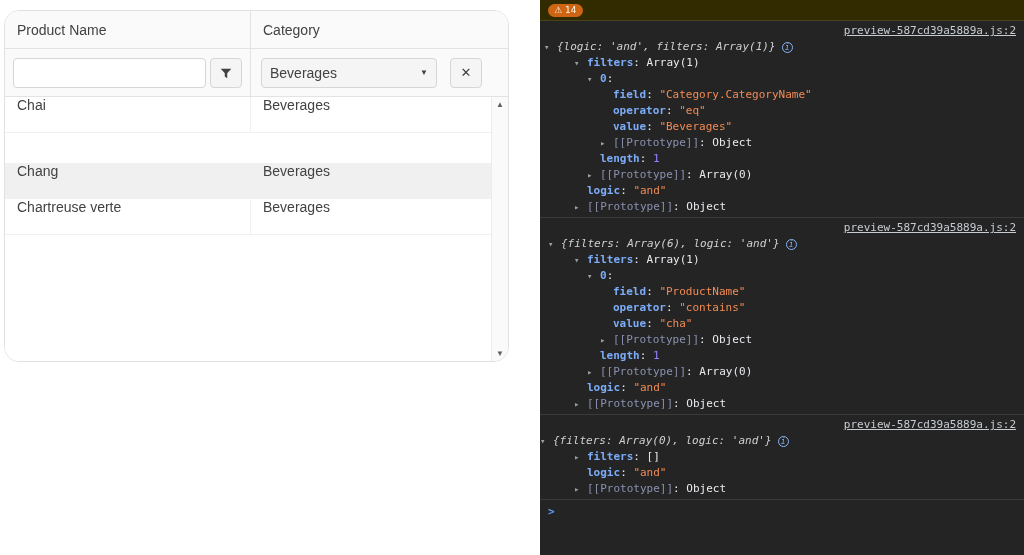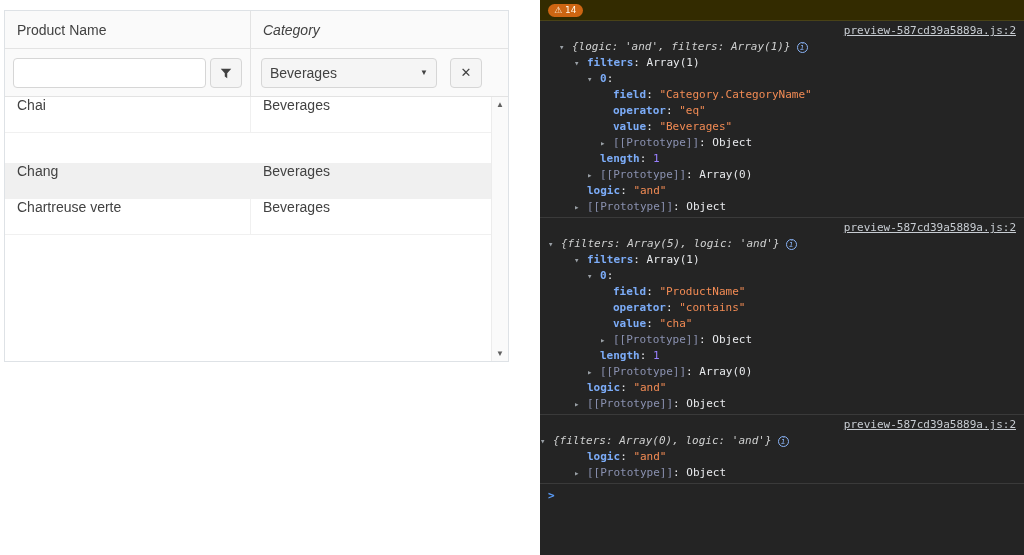--- a/index.html
+++ b/index.html
@@ -1,26 +1,26 @@
 <!DOCTYPE html>
 <html><head>
 <meta charset="utf-8">
 <style>
   * { margin:0; padding:0; box-sizing:border-box; }
   html,body { width:1024px; height:555px; background:#ffffff; overflow:hidden; position:relative;
               font-family:"Liberation Sans", sans-serif; }
 
   
   .grid-pane { position:absolute; left:4px; top:10px; width:505px; height:352px;
-               border:1px solid #dee2e6; border-radius:0; background:#fff;
+               border:1px solid #dee2e6; border-radius:15px; background:#fff;
                font-size:14px; color:#424242; overflow:hidden; }
   .g-header { display:flex; height:38px; background:#fafafa; border-bottom:1px solid #e3e3e3; }
   .g-th { display:flex; align-items:center; padding-left:12px; }
   .g-th.c1 { width:246px; border-right:1px solid #e3e3e3; }
-  .g-th.c2 { flex:1;font-style:italic; }
+  .g-th.c2 { flex:1; }
   .g-filter { display:flex; height:48px; background:#fafafa; border-bottom:1px solid #e3e3e3; }
   .g-fcell1 { width:246px; border-right:1px solid #e3e3e3; display:flex; align-items:center;
               gap:4px; padding:0 8px; }
   .f-input { flex:1; min-width:0; height:30px; border:1px solid #d6d6d6; border-radius:4px;
              padding:0 8px; font:inherit; color:#424242; background:#fff; }
   .g-fcell2 { flex:1; display:flex; align-items:center; gap:13px; padding:0 10px; }
   .icon-btn { width:32px; height:30px; flex:none; background:#f5f5f5; border:1px solid #d6d6d6;
               border-radius:4px; display:flex; align-items:center; justify-content:center;
               cursor:pointer; color:#424242; font-size:13px; }
   .dropdown { width:176px; height:30px; background:#f5f5f5; border:1px solid #d6d6d6;
@@ -136,49 +136,50 @@
   <div class="c-warning">
     <span class="warn-badge">
       <span>⚠</span>
       <span>14</span>
     </span>
   </div>
 
   <div>
       <div class="c-entry">
         <div class="c-linkrow"><span class="c-link">preview-587cd39a5889a.js:2</span></div>
-        <div class="c-row" style="padding-left: 19px;"><span class="arrow">▾</span><span class="preview">{logic: 'and', filters: Array(1)}</span><span class="info-icon">i</span></div>
+        <div class="c-row" style="padding-left: 4px;"><span class="arrow">▾</span><span class="preview">{logic: 'and', filters: Array(1)}</span><span class="info-icon">i</span></div>
         <div class="c-row" style="padding-left: 34px;"><span class="arrow">▾</span><span class="key">filters</span><span class="colon">: </span><span class="val-plain">Array(1)</span></div>
         <div class="c-row" style="padding-left: 47px;"><span class="arrow">▾</span><span class="key">0</span><span class="colon">: </span></div>
         <div class="c-row" style="padding-left: 73px;"><span class="key">field</span><span class="colon">: </span><span class="val-string">"Category.CategoryName"</span></div>
         <div class="c-row" style="padding-left: 73px;"><span class="key">operator</span><span class="colon">: </span><span class="val-string">"eq"</span></div>
         <div class="c-row" style="padding-left: 73px;"><span class="key">value</span><span class="colon">: </span><span class="val-string">"Beverages"</span></div>
         <div class="c-row" style="padding-left: 60px;"><span class="arrow">▸</span><span class="key dim">[[Prototype]]</span><span class="colon">: </span><span class="val-plain">Object</span></div>
         <div class="c-row" style="padding-left: 60px;"><span class="key">length</span><span class="colon">: </span><span class="val-number">1</span></div>
         <div class="c-row" style="padding-left: 47px;"><span class="arrow">▸</span><span class="key dim">[[Prototype]]</span><span class="colon">: </span><span class="val-plain">Array(0)</span></div>
         <div class="c-row" style="padding-left: 47px;"><span class="key">logic</span><span class="colon">: </span><span class="val-string">"and"</span></div>
         <div class="c-row" style="padding-left: 34px;"><span class="arrow">▸</span><span class="key dim">[[Prototype]]</span><span class="colon">: </span><span class="val-plain">Object</span></div>
       </div>
       <div class="c-entry">
         <div class="c-linkrow"><span class="c-link">preview-587cd39a5889a.js:2</span></div>
-        <div class="c-row" style="padding-left: 8px;"><span class="arrow">▾</span><span class="preview">{filters: Array(5), logic: 'and'}</span><span class="info-icon">i</span></div>
+        <div class="c-row" style="padding-left: 8px;"><span class="arrow">▾</span><span class="preview">{filters: Array(6), logic: 'and'}</span><span class="info-icon">i</span></div>
         <div class="c-row" style="padding-left: 34px;"><span class="arrow">▾</span><span class="key">filters</span><span class="colon">: </span><span class="val-plain">Array(1)</span></div>
         <div class="c-row" style="padding-left: 47px;"><span class="arrow">▾</span><span class="key">0</span><span class="colon">: </span></div>
         <div class="c-row" style="padding-left: 73px;"><span class="key">field</span><span class="colon">: </span><span class="val-string">"ProductName"</span></div>
         <div class="c-row" style="padding-left: 73px;"><span class="key">operator</span><span class="colon">: </span><span class="val-string">"contains"</span></div>
         <div class="c-row" style="padding-left: 73px;"><span class="key">value</span><span class="colon">: </span><span class="val-string">"cha"</span></div>
         <div class="c-row" style="padding-left: 60px;"><span class="arrow">▸</span><span class="key dim">[[Prototype]]</span><span class="colon">: </span><span class="val-plain">Object</span></div>
         <div class="c-row" style="padding-left: 60px;"><span class="key">length</span><span class="colon">: </span><span class="val-number">1</span></div>
         <div class="c-row" style="padding-left: 47px;"><span class="arrow">▸</span><span class="key dim">[[Prototype]]</span><span class="colon">: </span><span class="val-plain">Array(0)</span></div>
         <div class="c-row" style="padding-left: 47px;"><span class="key">logic</span><span class="colon">: </span><span class="val-string">"and"</span></div>
         <div class="c-row" style="padding-left: 34px;"><span class="arrow">▸</span><span class="key dim">[[Prototype]]</span><span class="colon">: </span><span class="val-plain">Object</span></div>
       </div>
       <div class="c-entry">
         <div class="c-linkrow"><span class="c-link">preview-587cd39a5889a.js:2</span></div>
         <div class="c-row" style=""><span class="arrow">▾</span><span class="preview">{filters: Array(0), logic: 'and'}</span><span class="info-icon">i</span></div>
+        <div class="c-row" style="padding-left: 34px;"><span class="arrow">▸</span><span class="key">filters</span><span class="colon">: </span><span class="val-plain">[]</span></div>
         <div class="c-row" style="padding-left: 47px;"><span class="key">logic</span><span class="colon">: </span><span class="val-string">"and"</span></div>
         <div class="c-row" style="padding-left: 34px;"><span class="arrow">▸</span><span class="key dim">[[Prototype]]</span><span class="colon">: </span><span class="val-plain">Object</span></div>
       </div>
     </div>
 
   <div class="c-prompt">
     <span class="chev">&gt;</span>
   </div>
 </div>
 

